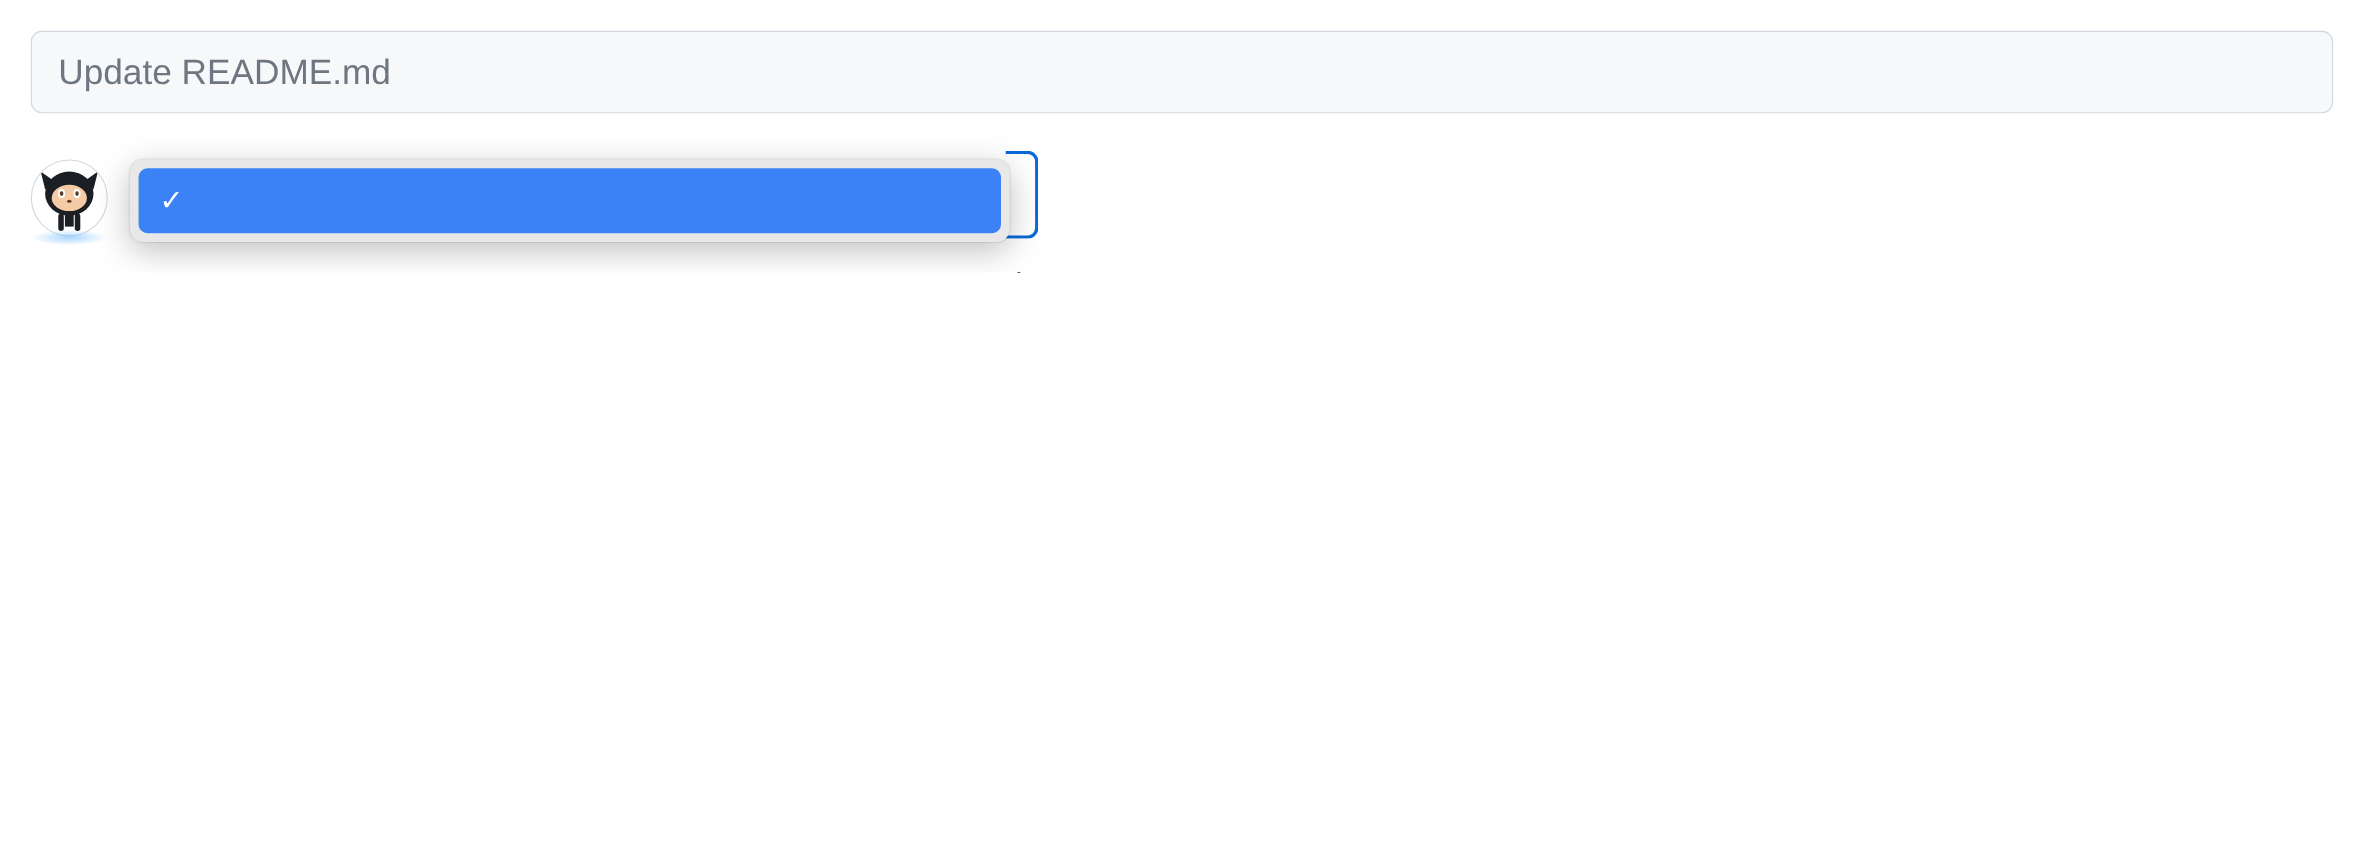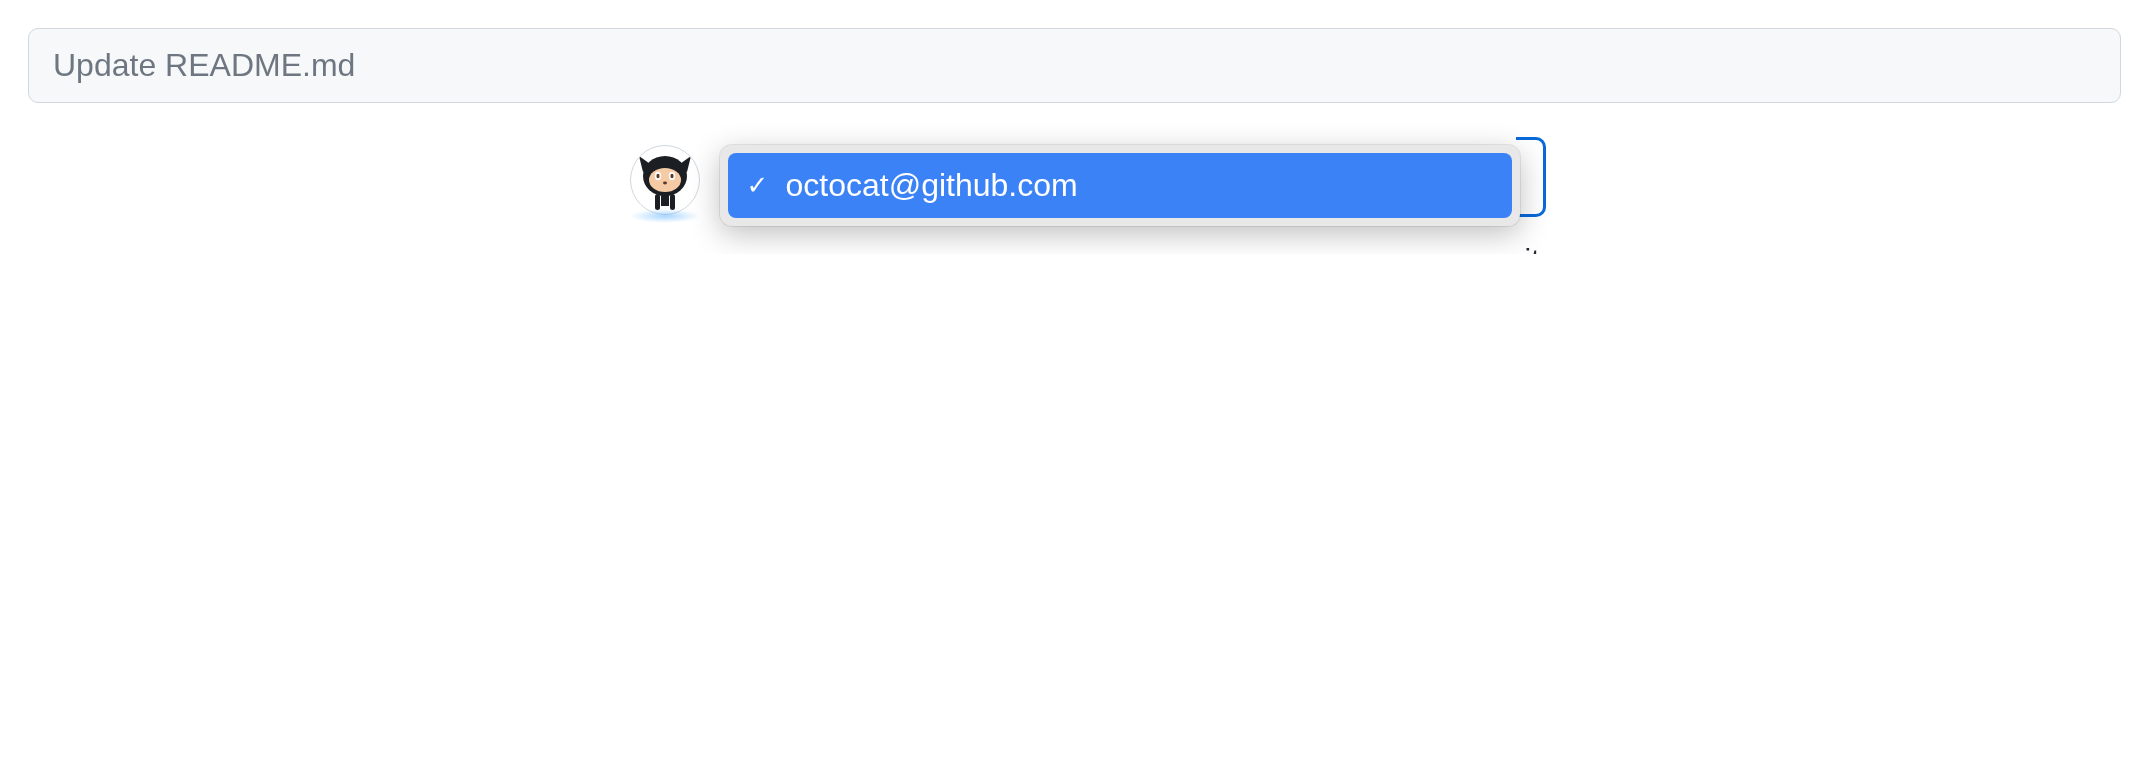--- a/index.html
+++ b/index.html
@@ -10,21 +10,20 @@
     body {
       font-family: -apple-system, BlinkMacSystemFont, "Segoe UI", Helvetica, Arial, sans-serif;
       background: #ffffff;
       padding: 28px;
       font-size: 28px;
     }
     .commit-form {
       display: flex;
       flex-direction: column;
       gap: 24px;
-      align-items: center;
     }
     .summary-input {
       width: 100%;
       padding: 18px 24px;
       font-size: 32px;
       color: #24292f;
       background: #f6f8fa;
       border: 1px solid #d0d7de;
       border-radius: 10px;
       outline: none;
@@ -159,20 +158,19 @@
         </svg>
       </div>
       <div class="avatar-shadow"></div>
     </div>
 
     <div class="dropdown-wrap">
       <div class="hidden-select-border"></div>
       <div class="dropdown-menu">
         <div class="dropdown-item">
           <span class="check-icon">✓</span>
-          <span>octocat@github.com</span>
         </div>
       </div>
       <span class="trailing-text">it</span>
     </div>
   </div>
 
 </div>
 
 </body></html>

